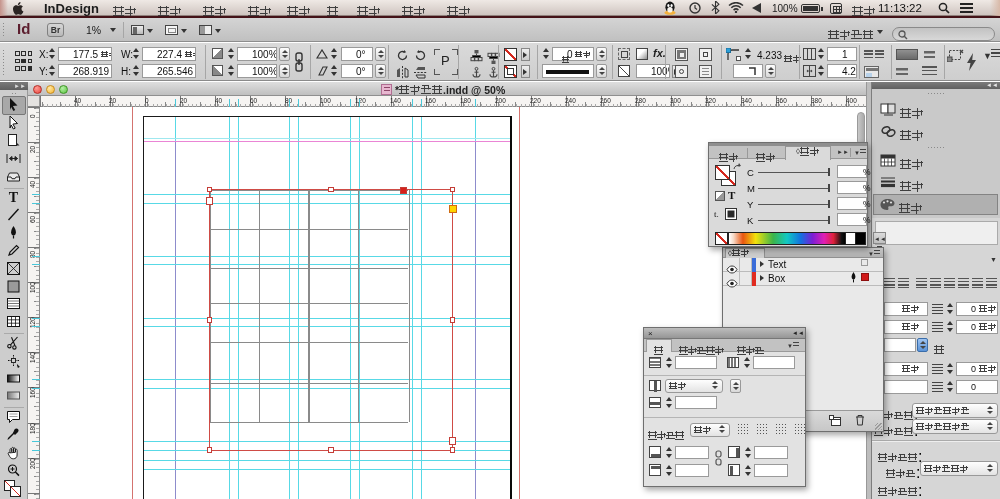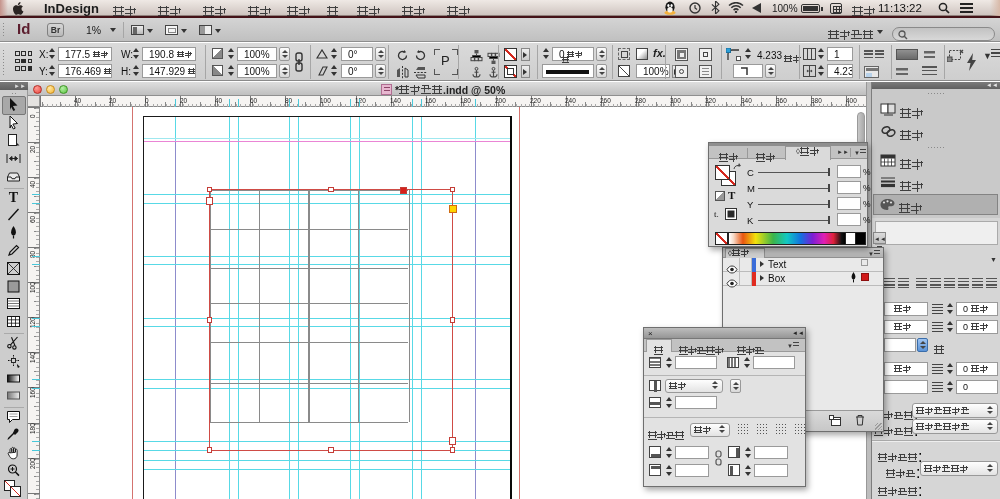--- a/index.html
+++ b/index.html
@@ -1,21 +1,21 @@
 <!DOCTYPE html>
 <html><head><meta charset="utf-8"><style>
 *{margin:0;padding:0;box-sizing:border-box}
 html,body{width:1000px;height:499px;overflow:hidden}
 body{font-family:"Liberation Sans",sans-serif;background:#fff;position:relative}
 .ab{position:absolute}
 .cj{display:inline-block;vertical-align:middle;background-repeat:no-repeat}
 .cj.a{background-image:linear-gradient(#3e3e3e,#3e3e3e),linear-gradient(#3e3e3e,#3e3e3e),linear-gradient(#3e3e3e,#3e3e3e),linear-gradient(#3e3e3e,#3e3e3e),linear-gradient(#3e3e3e,#3e3e3e);background-size:100% 1px,100% 1px,100% 1px,1px 80%,1px 80%;background-position:0 12%,0 52%,0 92%,18% 0,82% 0}
 .cj.b{background-image:linear-gradient(#3e3e3e,#3e3e3e),linear-gradient(#3e3e3e,#3e3e3e),linear-gradient(#3e3e3e,#3e3e3e),linear-gradient(#3e3e3e,#3e3e3e);background-size:100% 1px,70% 1px,1px 100%,1px 50%;background-position:0 30%,15% 72%,48% 0,88% 35%}
 .cj.c{background-image:linear-gradient(#3e3e3e,#3e3e3e),linear-gradient(#3e3e3e,#3e3e3e),linear-gradient(#3e3e3e,#3e3e3e),linear-gradient(#3e3e3e,#3e3e3e),linear-gradient(#3e3e3e,#3e3e3e);background-size:64% 1px,100% 1px,100% 1px,1px 75%,1px 45%;background-position:18% 4%,0 42%,0 88%,30% 12%,72% 8%}
-.fld{position:absolute;background:#fff;border:1px solid #9a9a9a;font-size:10px;color:#111;line-height:11px;padding:1px 6px;white-space:nowrap;overflow:hidden}
+.fld{position:absolute;background:#fff;border:1px solid #9a9a9a;font-size:10px;color:#111;line-height:11px;padding:1px 14px;white-space:nowrap;overflow:hidden}
 .spin{position:absolute;width:9px;height:13px}
 .spin:before,.spin:after{content:"";position:absolute;left:1px;border-left:3.5px solid transparent;border-right:3.5px solid transparent}
 .spin:before{top:1px;border-bottom:4px solid #333}
 .spin:after{bottom:1px;border-top:4px solid #333}
 .stp{position:absolute;width:11px;background:linear-gradient(#fdfdfd,#d8d8d8);border:1px solid #999;border-radius:2px}
 .stp:before,.stp:after{content:"";position:absolute;left:2px;border-left:3px solid transparent;border-right:3px solid transparent}
 .stp:before{top:2px;border-bottom:3.5px solid #444}
 .stp:after{bottom:2px;border-top:3.5px solid #444}
 .sep{position:absolute;width:1px;background:#a6a6a6}
 .ic{position:absolute;border:1px solid #555;background:#e8e8e8}
@@ -124,27 +124,27 @@
       <div class="ab" style="left:12.8px;top:7.6px;width:4.6px;height:4.6px;border:1px solid #2b2b2b;background:transparent"></div>
       <div class="ab" style="left:0.0px;top:15.2px;width:4.6px;height:4.6px;border:1px solid #2b2b2b;background:transparent"></div>
       <div class="ab" style="left:6.4px;top:15.2px;width:4.6px;height:4.6px;border:1px solid #2b2b2b;background:transparent"></div>
       <div class="ab" style="left:12.8px;top:15.2px;width:4.6px;height:4.6px;border:1px solid #2b2b2b;background:#2b2b2b"></div>
     </div>
     <div class="lbl" style="left:39px;top:6px">X:</div>
     <div class="spin" style="left:48px;top:4px"></div>
     <div class="fld" style="left:58px;top:4px;width:54px;height:14px"><span style="position:relative;top:0px">177.5</span>&nbsp;<i class="cj a" style="width:7px;height:7px;margin-right:1px;position:relative;top:-1px"></i><i class="cj b" style="width:7px;height:7px;margin-right:1px;position:relative;top:-1px"></i></div>
     <div class="lbl" style="left:39px;top:23px">Y:</div>
     <div class="spin" style="left:48px;top:21px"></div>
-    <div class="fld" style="left:58px;top:21px;width:54px;height:14px"><span style="position:relative;top:0px">176.469</span>&nbsp;<i class="cj a" style="width:7px;height:7px;margin-right:1px;position:relative;top:-1px"></i><i class="cj b" style="width:7px;height:7px;margin-right:1px;position:relative;top:-1px"></i></div>
+    <div class="fld" style="left:58px;top:21px;width:54px;height:14px"><span style="position:relative;top:0px">268.919</span>&nbsp;<i class="cj a" style="width:7px;height:7px;margin-right:1px;position:relative;top:-1px"></i><i class="cj b" style="width:7px;height:7px;margin-right:1px;position:relative;top:-1px"></i></div>
     <div class="lbl" style="left:121px;top:6px">W:</div>
     <div class="spin" style="left:132px;top:4px"></div>
-    <div class="fld" style="left:142px;top:4px;width:54px;height:14px"><span style="position:relative;top:0px">190.8</span>&nbsp;<i class="cj a" style="width:7px;height:7px;margin-right:1px;position:relative;top:-1px"></i><i class="cj b" style="width:7px;height:7px;margin-right:1px;position:relative;top:-1px"></i></div>
+    <div class="fld" style="left:142px;top:4px;width:54px;height:14px"><span style="position:relative;top:0px">227.4</span>&nbsp;<i class="cj a" style="width:7px;height:7px;margin-right:1px;position:relative;top:-1px"></i><i class="cj b" style="width:7px;height:7px;margin-right:1px;position:relative;top:-1px"></i></div>
     <div class="lbl" style="left:121px;top:23px">H:</div>
     <div class="spin" style="left:132px;top:21px"></div>
-    <div class="fld" style="left:142px;top:21px;width:54px;height:14px"><span style="position:relative;top:0px">147.929</span>&nbsp;<i class="cj a" style="width:7px;height:7px;margin-right:1px;position:relative;top:-1px"></i><i class="cj b" style="width:7px;height:7px;margin-right:1px;position:relative;top:-1px"></i></div>
+    <div class="fld" style="left:142px;top:21px;width:54px;height:14px"><span style="position:relative;top:0px">265.546</span>&nbsp;<i class="cj a" style="width:7px;height:7px;margin-right:1px;position:relative;top:-1px"></i><i class="cj b" style="width:7px;height:7px;margin-right:1px;position:relative;top:-1px"></i></div>
     <div class="sep" style="left:205px;top:2px;height:34px"></div>
     <div class="ic" style="left:212px;top:5px;width:11px;height:11px;background:linear-gradient(135deg,#fff 45%,#888 45%)"></div>
     <div class="spin" style="left:227px;top:4px"></div>
     <div class="fld" style="left:237px;top:4px;width:40px;height:14px"><span style="position:relative;top:0px">100%</span></div>
     <div class="stp" style="left:279px;top:4px;height:14px"></div>
     <div class="ic" style="left:212px;top:22px;width:11px;height:11px;background:linear-gradient(45deg,#888 55%,#fff 55%)"></div>
     <div class="spin" style="left:227px;top:21px"></div>
     <div class="fld" style="left:237px;top:21px;width:40px;height:14px"><span style="position:relative;top:0px">100%</span></div>
     <div class="stp" style="left:279px;top:21px;height:14px"></div>
     <svg class="ab" style="left:293px;top:9px" width="12" height="20" viewBox="0 0 12 20">

